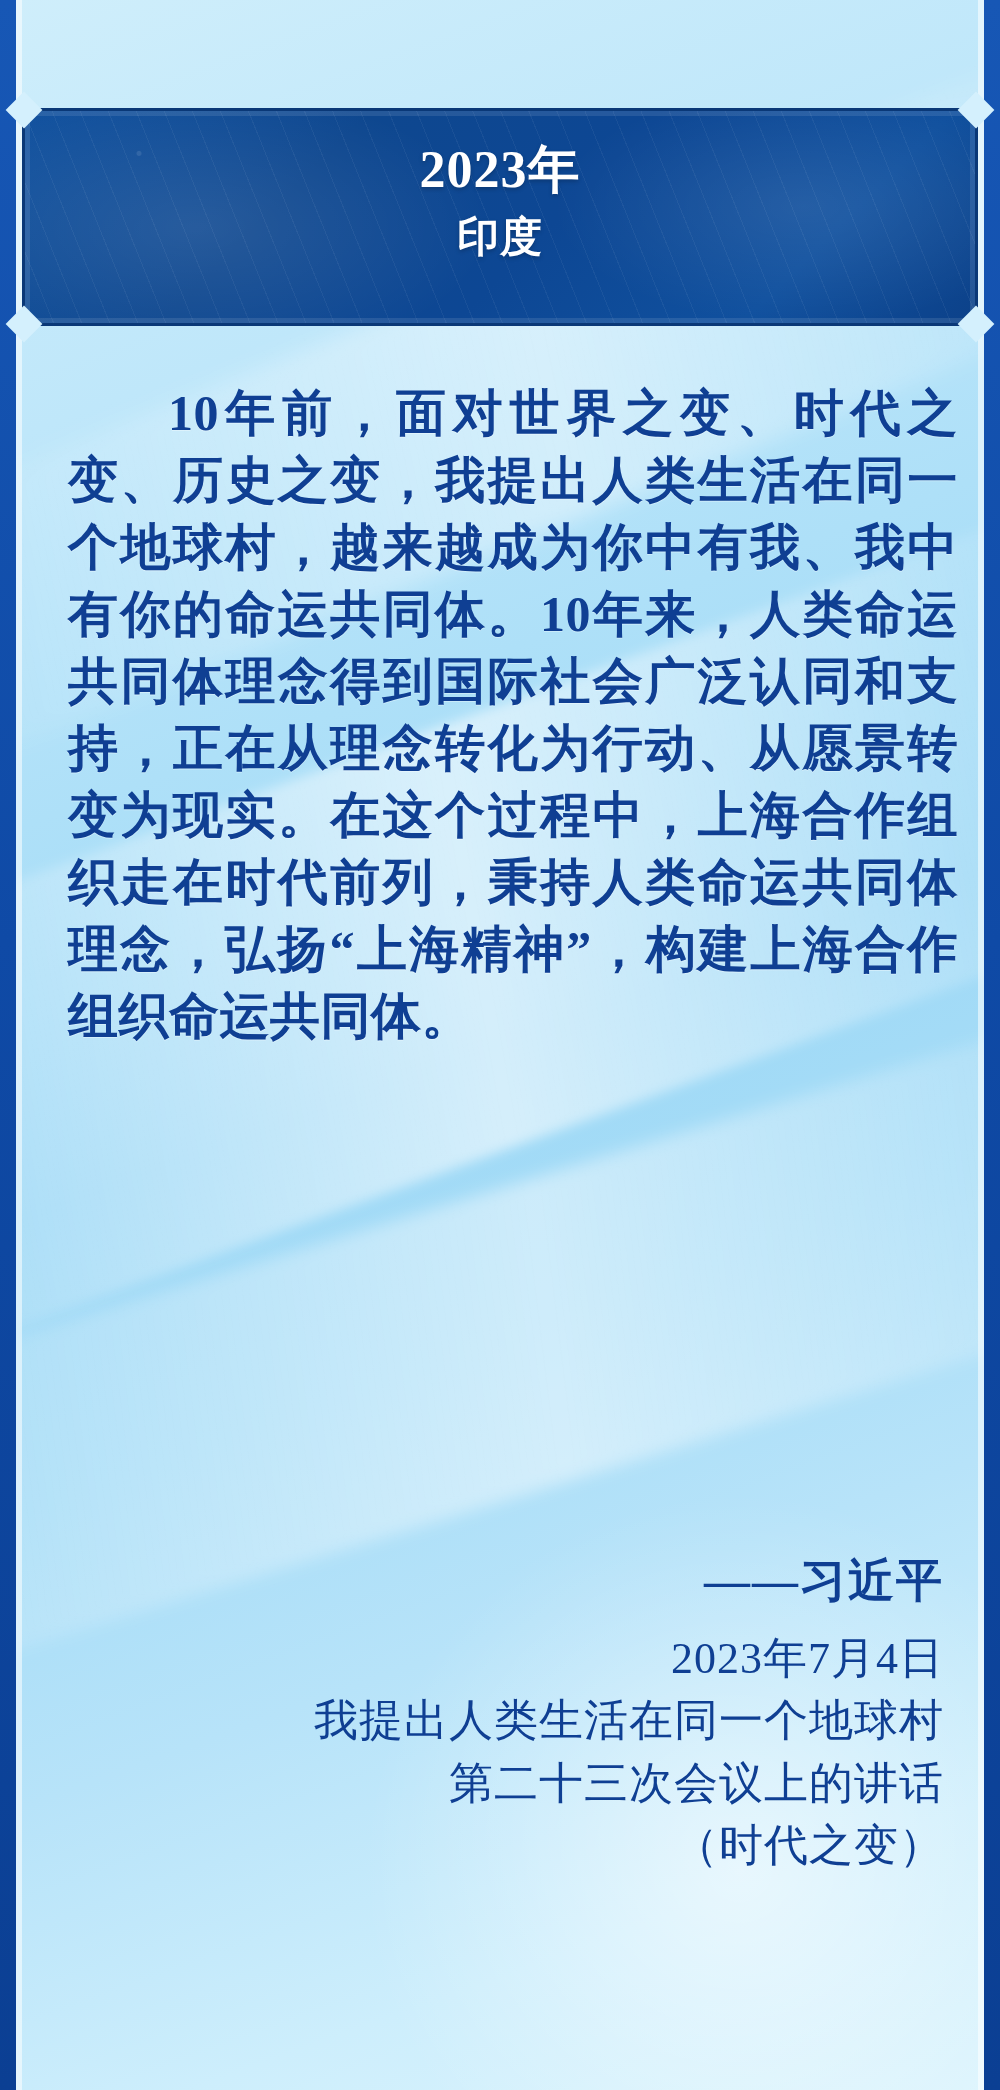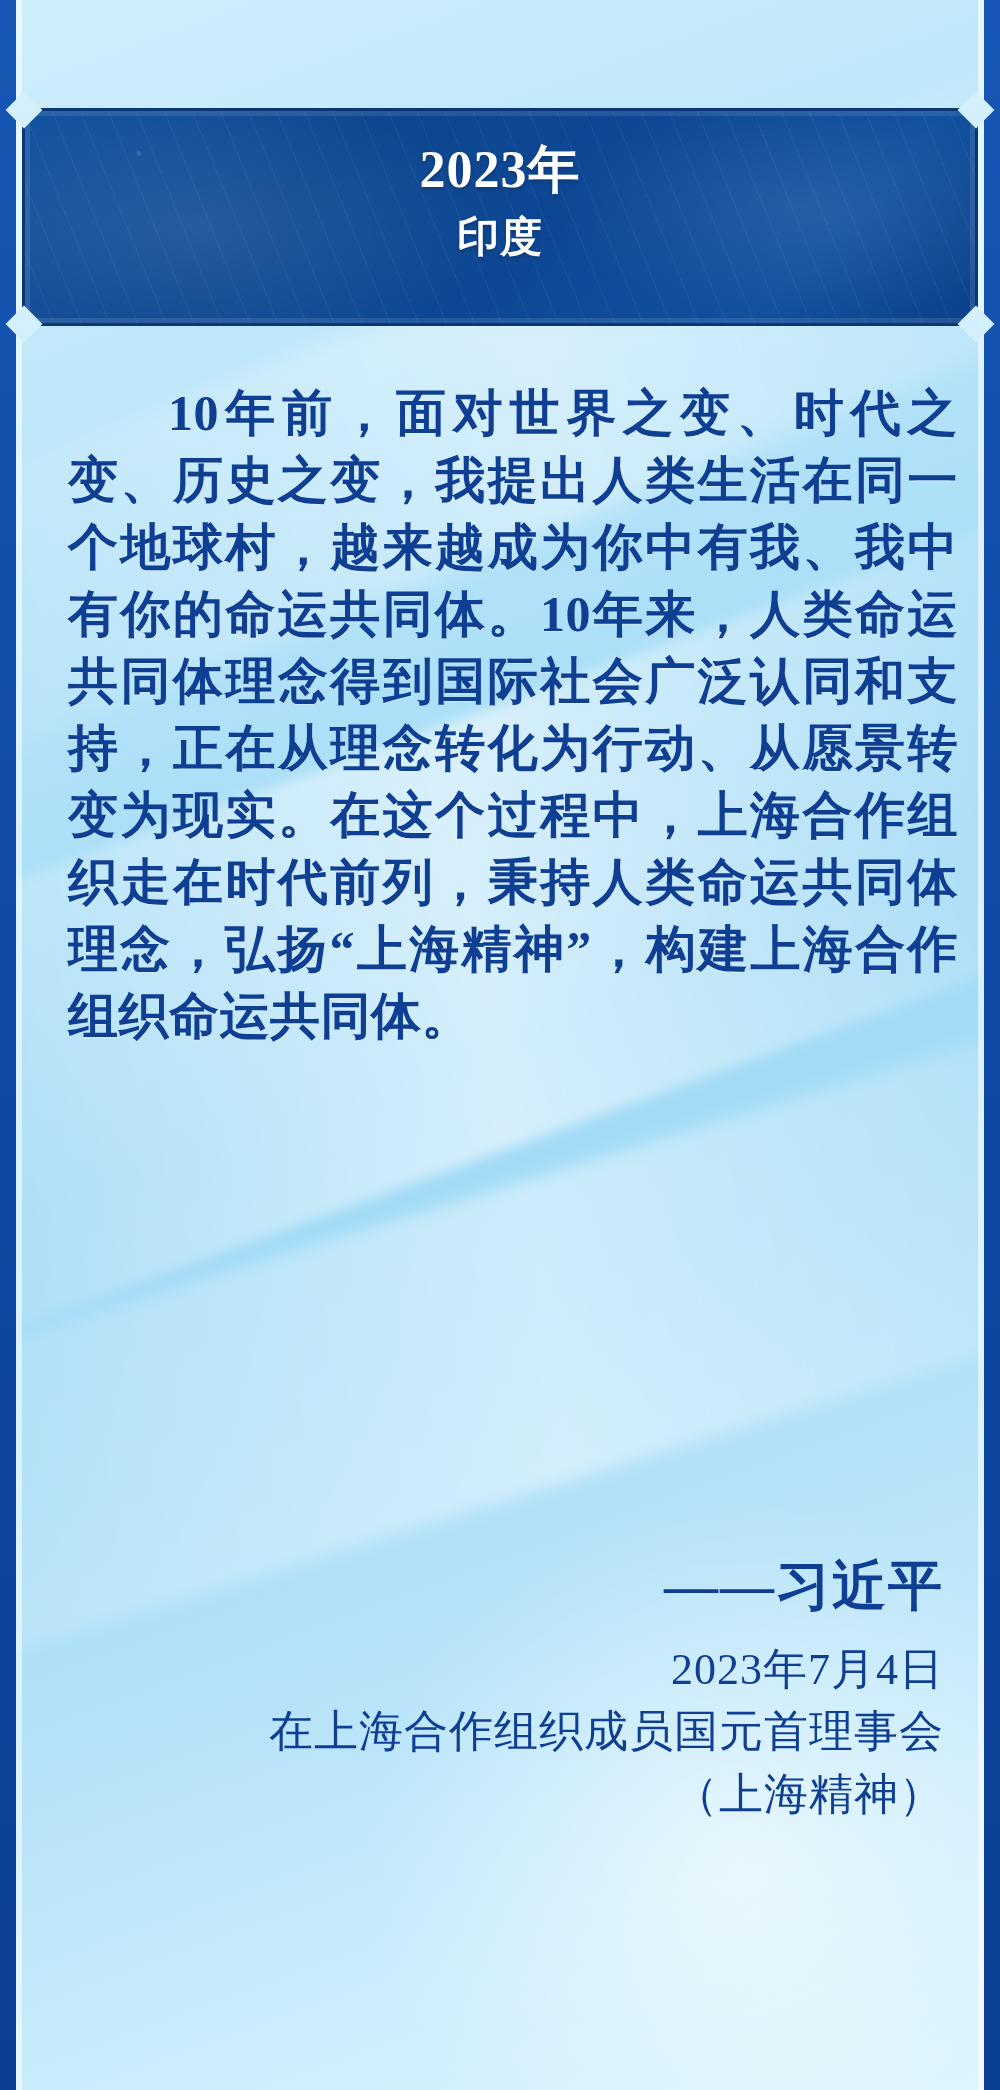--- a/index.html
+++ b/index.html
@@ -169,21 +169,21 @@
   
   .attrib {
     position: absolute;
     right: 56px;
     top: 1550px;
     width: 700px;
     text-align: right;
     color: #0f3f93;
   }
   .attrib-name {
-    font-size: 54px;
+    font-size: 46px;
     font-weight: 700;
     letter-spacing: 2px;
     margin-bottom: 16px;
   }
   .attrib-line {
     font-size: 44px;
     line-height: 1.42;
     letter-spacing: 1px;
     font-weight: 500;
   }
@@ -215,17 +215,18 @@
         <span class="line2">印度</span>
       </div>
     </div>
   </div>
 
   <div class="quote">10年前，面对世界之变、时代之变、历史之变，我提出人类生活在同一个地球村，越来越成为你中有我、我中有你的命运共同体。10年来，人类命运共同体理念得到国际社会广泛认同和支持，正在从理念转化为行动、从愿景转变为现实。在这个过程中，上海合作组织走在时代前列，秉持人类命运共同体理念，弘扬“上海精神”，构建上海合作组织命运共同体。</div>
 
   <div class="attrib">
     <div class="attrib-name">——习近平</div>
     <div class="attrib-line">2023年7月4日</div>
-    <div class="attrib-line">在上海合作组织成员国元首理事会</div>
-    <div class="attrib-line">（上海精神）</div>
+    <div class="attrib-line">我提出人类生活在同一个地球村</div>
+    <div class="attrib-line">第二十三次会议上的讲话</div>
+    <div class="attrib-line">（时代之变）</div>
   </div>
 
 </div>
 
 </body></html>

